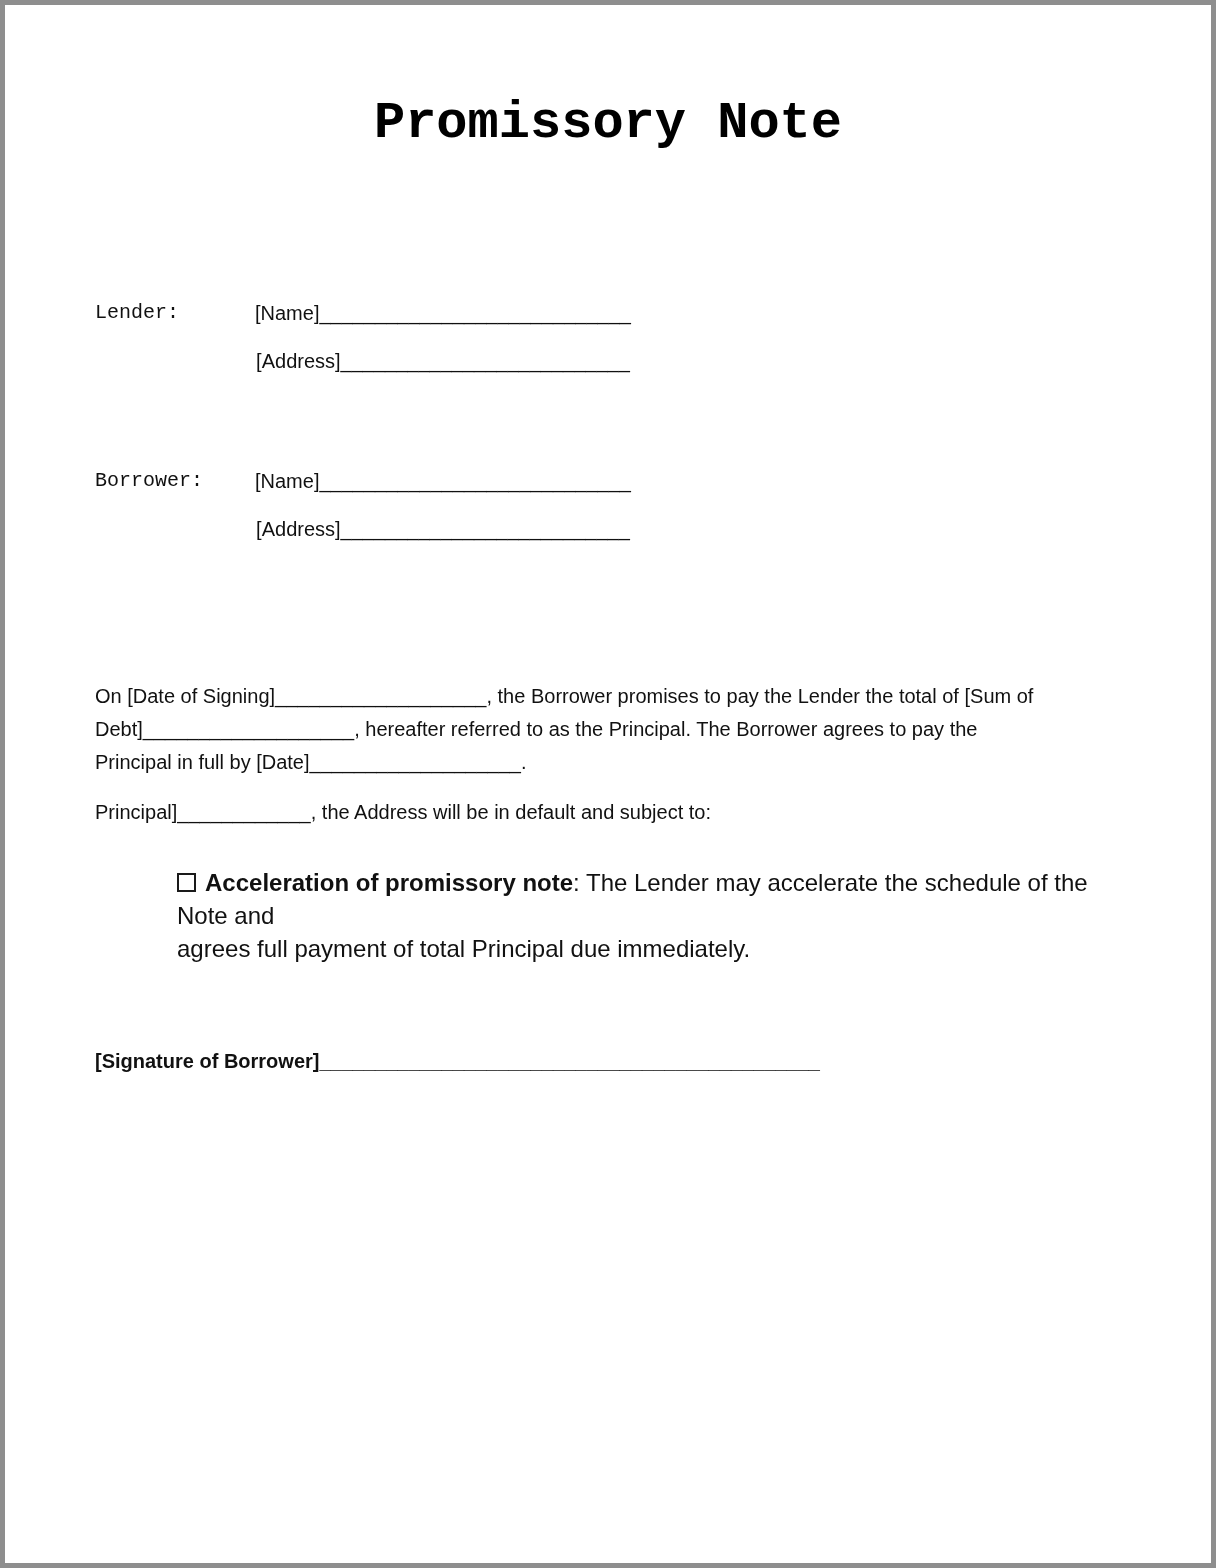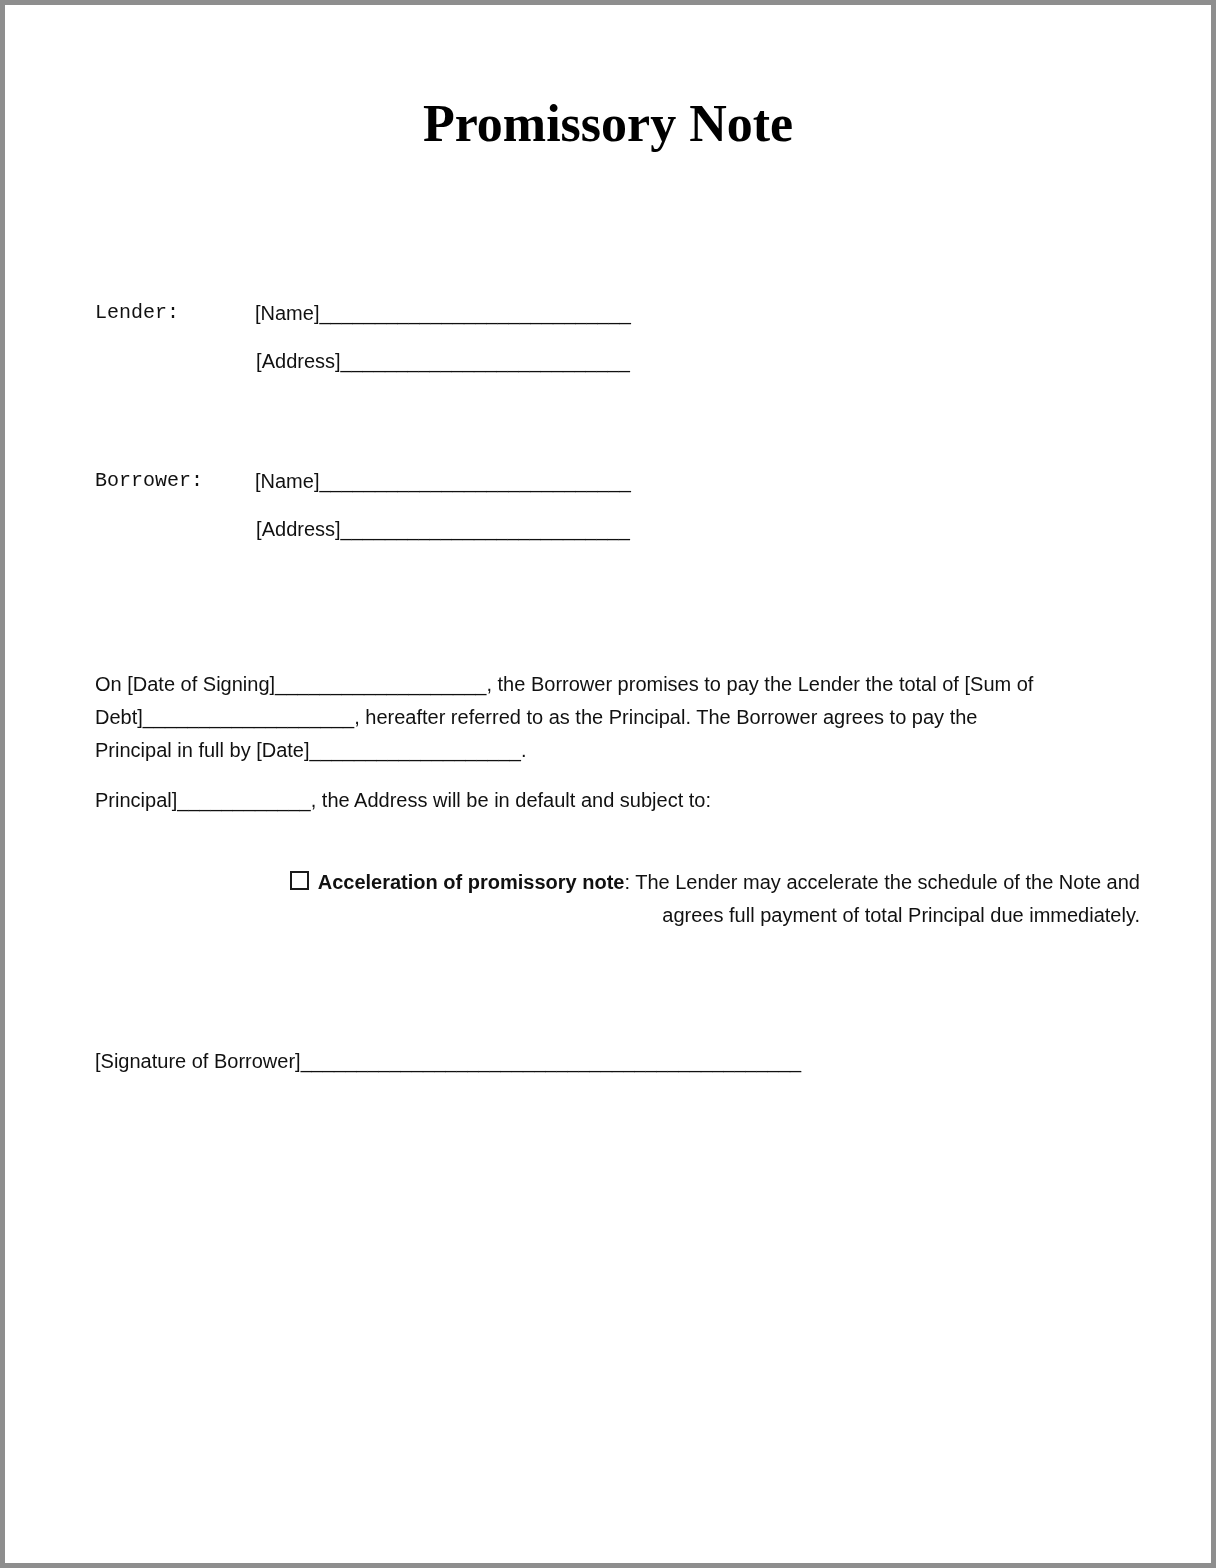--- a/index.html
+++ b/index.html
@@ -20,21 +20,21 @@
     color: #111111;
     overflow: hidden;
   }
   .title {
     position: absolute;
     top: 86px;
     left: 0;
     width: 100%;
     margin: 0;
     text-align: center;
-    font-family: Liberation Serif, serif;
+    font-family: Liberation Mono, monospace;
     font-weight: 700;
     font-size: 52px;
     line-height: 1.25;
     color: #000000;
   }
   .party {
     position: absolute;
     left: 90px;
     display: flex;
     font-size: 20px;
@@ -51,50 +51,51 @@
     text-align: center;
   }
   .lender   { top: 284px; }
   .borrower { top: 452px; }
   .para {
     position: absolute;
     left: 90px;
     width: 1045px;
     font-size: 20px;
     line-height: 33px;
+    margin-top: 12px;
   }
   .para .line { white-space: pre; }
   .promise { top: 663px; }
   .default { top: 779px; }
   .clause {
     position: absolute;
     left: 172px;
     top: 861px;
     width: 963px;
-    font-size: 20px;
+    font-size: 24px;
     line-height: 33px;
-    text-align: right;
   }
   .clause .bold { font-weight: 700; }
   .checkbox-box {
     display: inline-block;
     width: 15px;
     height: 15px;
     border: 2px solid #1a1a1a;
     margin-right: 9px;
     vertical-align: -1px;
     background: #ffffff;
   }
   .signature {
     position: absolute;
     left: 90px;
     top: 1040px;
     font-size: 20px;
     line-height: 33px;
     white-space: pre;
+    font-weight: bold;
   }
 </style>
 </head>
 <body>
 
 <div class="page">
 
   <h1 class="title">Promissory Note</h1>
 
   <section class="party lender">

